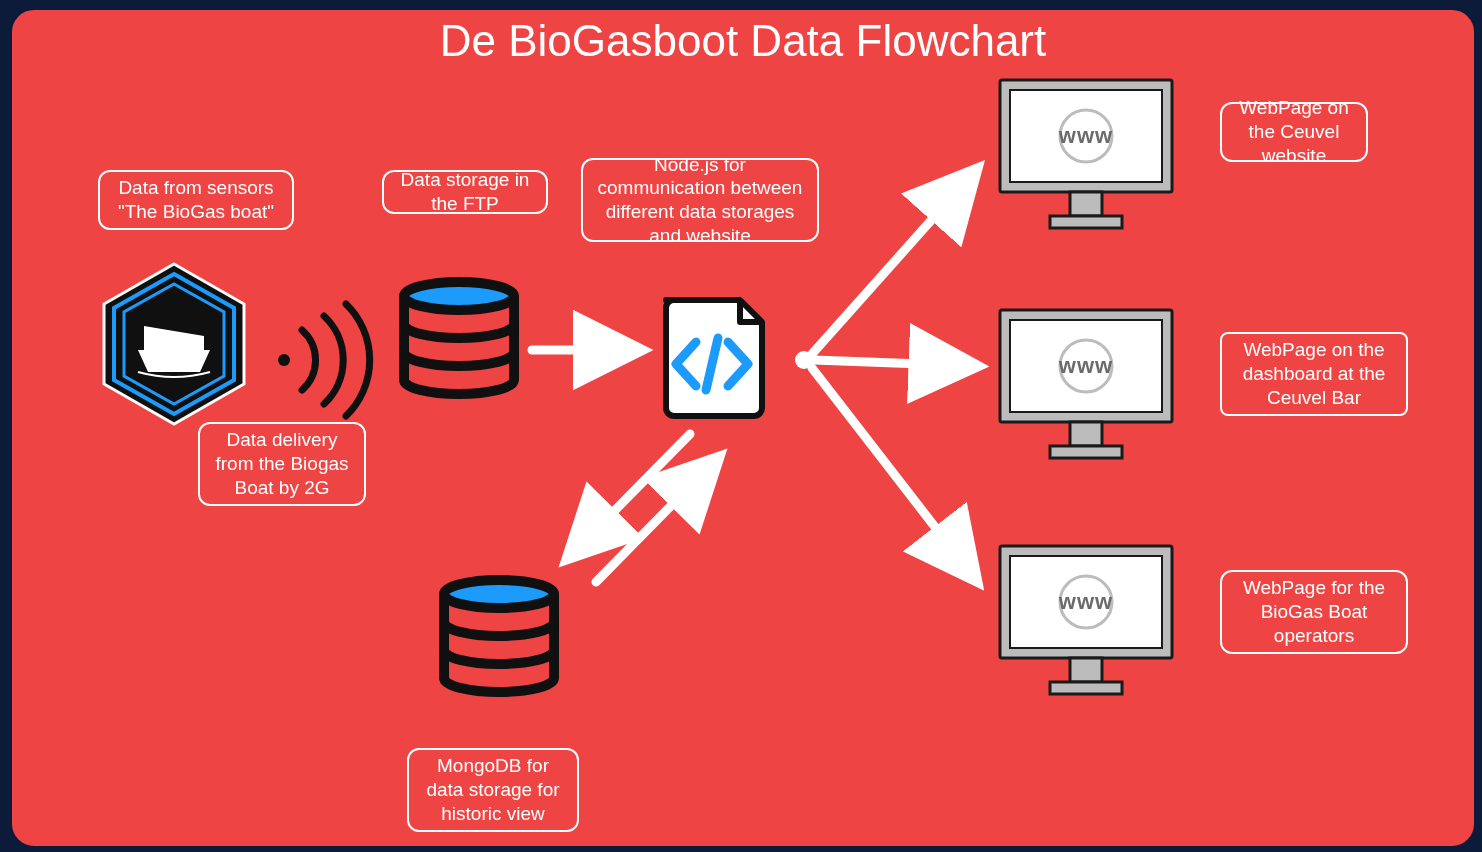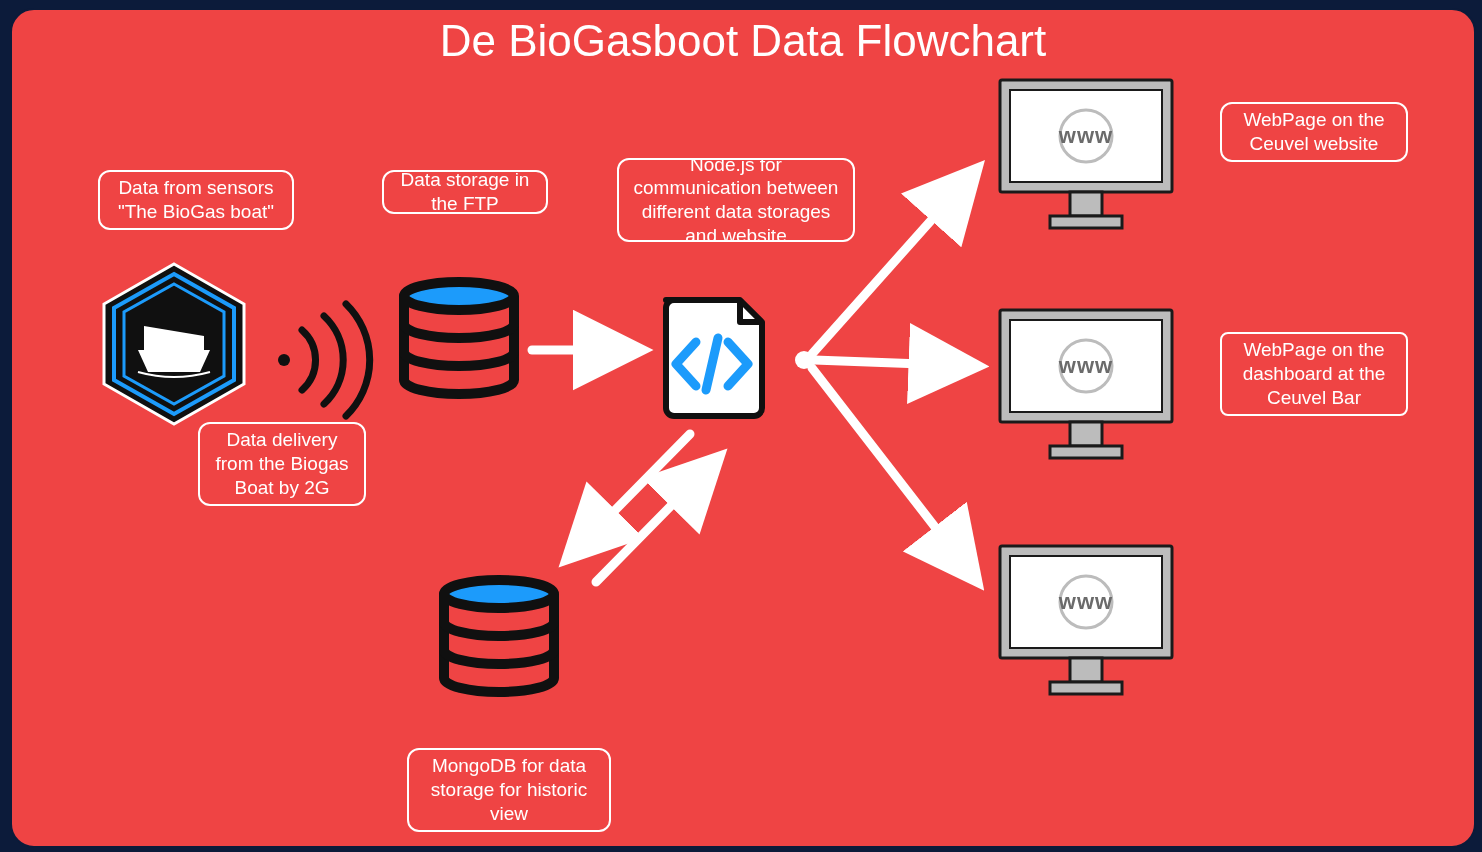--- a/index.html
+++ b/index.html
@@ -12,24 +12,25 @@
 </head>
 <body>
 
 <div class="canvas">
 
   <div class="title">De BioGasboot Data Flowchart</div>
 
   <div class="box" style="left:86px; top:160px; width:196px;height:60px;">Data from sensors "The BioGas boat"</div>
   <div class="box" style="left:186px;top:412px; width:168px;height:84px;">Data delivery from the Biogas Boat by 2G</div>
   <div class="box" style="left:370px;top:160px; width:166px;height:44px;">Data storage in the FTP</div>
-  <div class="box" style="left:569px;top:148px; width:238px;height:84px;margin-left:36px;">Node.js for communication between different data storages and website</div>
-  <div class="box" style="left:395px;top:738px; width:204px;height:84px;">MongoDB for data storage for historic view</div>
-  <div class="box" style="left:1208px;top:92px; width:188px;height:60px;">WebPage on the Ceuvel website</div>
+  <div class="box" style="left:569px;top:148px; width:238px;height:84px;">Node.js for communication between different data storages and website</div>
+  <div class="box" style="left:395px;top:738px; width:172px;height:84px;">MongoDB for data storage for historic view</div>
+  <div class="box" style="left:1208px;top:92px; width:148px;height:60px;">WebPage on the Ceuvel website</div>
   <div class="box" style="left:1208px;top:322px;width:188px;height:84px;border-radius:8px;">WebPage on the dashboard at the Ceuvel Bar</div>
+  <div class="box" style="left:1208px;top:560px;width:188px;height:84px;">WebPage for the BioGas Boat operators</div>
 
   <svg class="overlay" viewBox="0 0 1462 836">
     <defs>
       <marker id="arw" viewBox="0 0 12 12" refX="10" refY="6" markerWidth="9" markerHeight="9" orient="auto-start-reverse">
         <path d="M0 0 L12 6 L0 12 z" fill="#fff"></path>
       </marker>
       <g id="monitor">
         <rect x="0" y="0" width="172" height="112" rx="2" fill="#bcbcbc" stroke="#1a1a1a" stroke-width="3"></rect>
         <rect x="10" y="10" width="152" height="92" fill="#ffffff" stroke="#1a1a1a" stroke-width="2"></rect>
         <rect x="70" y="112" width="32" height="24" fill="#bcbcbc" stroke="#1a1a1a" stroke-width="3"></rect>

